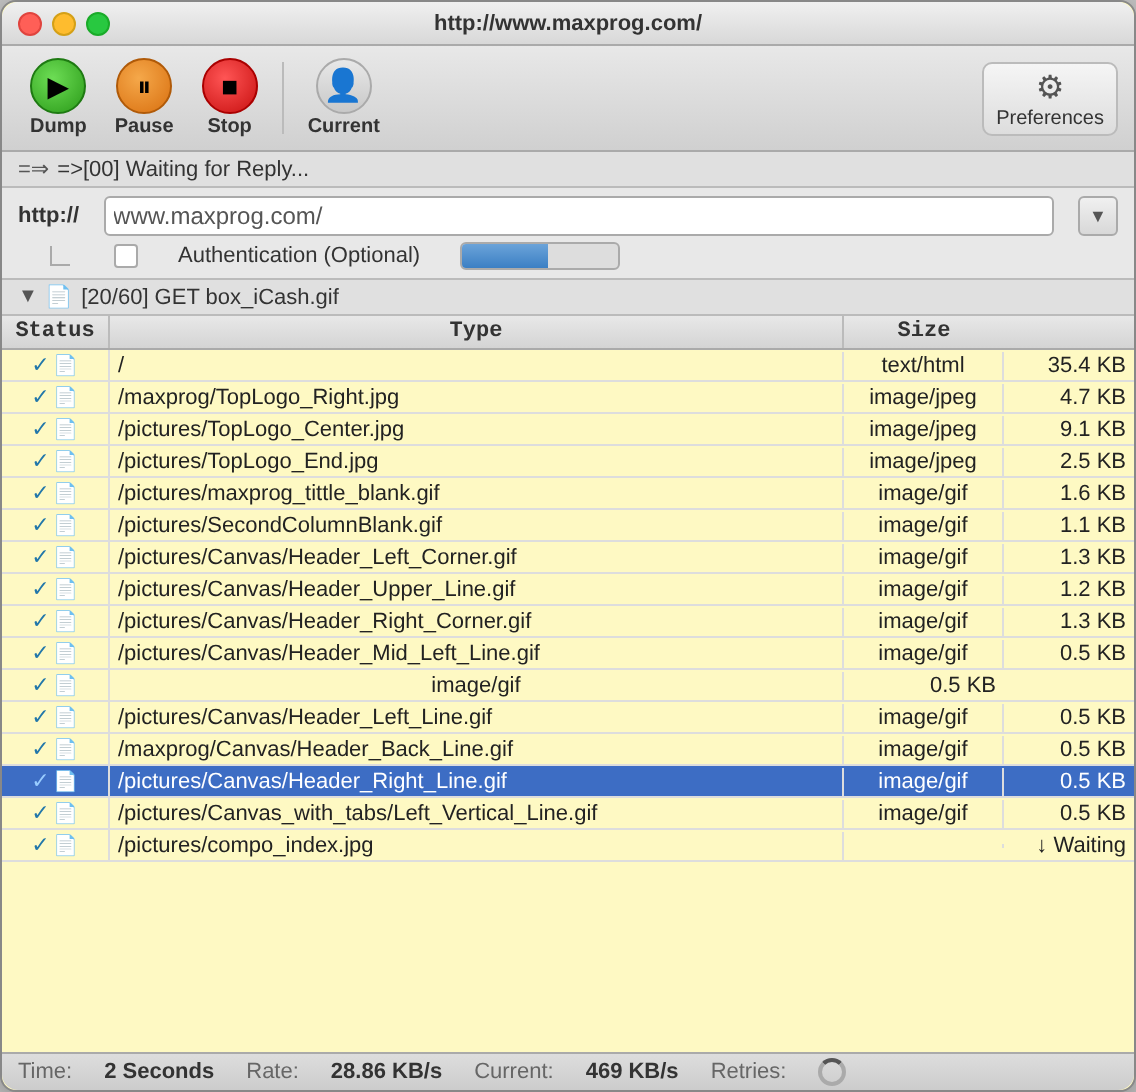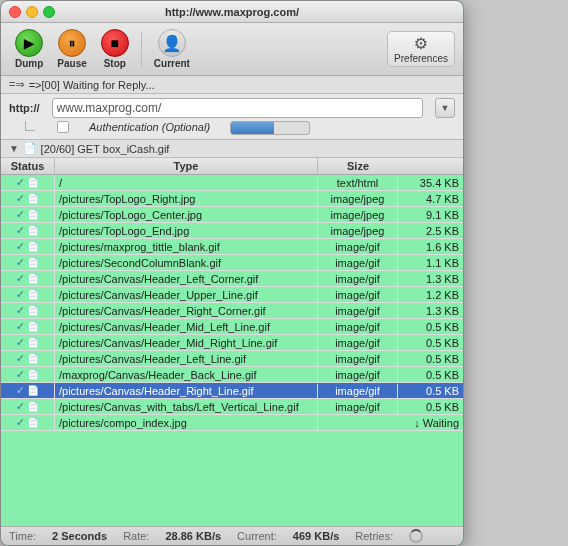--- a/index.html
+++ b/index.html
@@ -5,23 +5,23 @@
     * { margin: 0; padding: 0; box-sizing: border-box; }
     body {
       font-family: -apple-system, 'Lucida Grande', Arial, sans-serif;
       font-size: 11px;
       background: #c8c8c8;
       width: 568px;
       height: 546px;
       overflow: hidden;
     }
     .window {
-      width: 464px;
+      width: 568px;
       height: 546px;
-      background: #86efac;
+      background: #fef9c3;
       border-radius: 8px;
       border: 1px solid #888;
       display: flex;
       flex-direction: column;
       box-shadow: 0 4px 20px rgba(0,0,0,0.4);
     }
     
     .title-bar {
       background: linear-gradient(to bottom, #f0f0f0, #d8d8d8);
       border-radius: 8px 8px 0 0;
@@ -183,25 +183,24 @@
       background: linear-gradient(to bottom, #f0f0f0, #d8d8d8);
       display: flex;
       align-items: center;
       justify-content: center;
       cursor: pointer;
       font-size: 9px;
       color: #555;
     }
     .auth-row {
       display: flex;
-      align-items: flex-start;
+      align-items: center;
       gap: 20px;
       margin-top: 3px;
       padding-left: 16px;
-      font-style: italic;
     }
     .auth-indent {
       width: 10px;
       height: 10px;
       border-left: 1px solid #aaa;
       border-bottom: 1px solid #aaa;
       margin-right: 2px;
     }
     .auth-checkbox {
       width: 12px;
@@ -257,20 +256,21 @@
       background: linear-gradient(to bottom, #e8e8e8, #d4d4d4);
       border-bottom: 1px solid #aaa;
       font-size: 11px;
       font-weight: bold;
       color: #333;
     }
     .th {
       padding: 2px 4px;
       border-right: 1px solid #bbb;
       text-align: center;
+      font-family: Liberation Mono, monospace;
     }
     .th:last-child { border-right: none; }
     .table-body {
       overflow-y: auto;
       flex: 1;
     }
     .table-row {
       display: grid;
       grid-template-columns: 54px 1fr 80px 65px;
       border-bottom: 1px solid #ddd;
@@ -414,21 +414,21 @@
           </div>
           <div class="td td-url">/</div>
           <div class="td td-type">text/html</div>
           <div class="td">35.4 KB</div>
         </div>
         <div class="table-row">
           <div class="td td-status">
             <span class="check-icon">✓</span>
             <span class="page-icon">📄</span>
           </div>
-          <div class="td td-url">/pictures/TopLogo_Right.jpg</div>
+          <div class="td td-url">/maxprog/TopLogo_Right.jpg</div>
           <div class="td td-type">image/jpeg</div>
           <div class="td">4.7 KB</div>
         </div>
         <div class="table-row">
           <div class="td td-status">
             <span class="check-icon">✓</span>
             <span class="page-icon">📄</span>
           </div>
           <div class="td td-url">/pictures/TopLogo_Center.jpg</div>
           <div class="td td-type">image/jpeg</div>
@@ -495,21 +495,20 @@
           </div>
           <div class="td td-url">/pictures/Canvas/Header_Mid_Left_Line.gif</div>
           <div class="td td-type">image/gif</div>
           <div class="td">0.5 KB</div>
         </div>
         <div class="table-row">
           <div class="td td-status">
             <span class="check-icon">✓</span>
             <span class="page-icon">📄</span>
           </div>
-          <div class="td td-url">/pictures/Canvas/Header_Mid_Right_Line.gif</div>
           <div class="td td-type">image/gif</div>
           <div class="td">0.5 KB</div>
         </div>
         <div class="table-row">
           <div class="td td-status">
             <span class="check-icon">✓</span>
             <span class="page-icon">📄</span>
           </div>
           <div class="td td-url">/pictures/Canvas/Header_Left_Line.gif</div>
           <div class="td td-type">image/gif</div>

